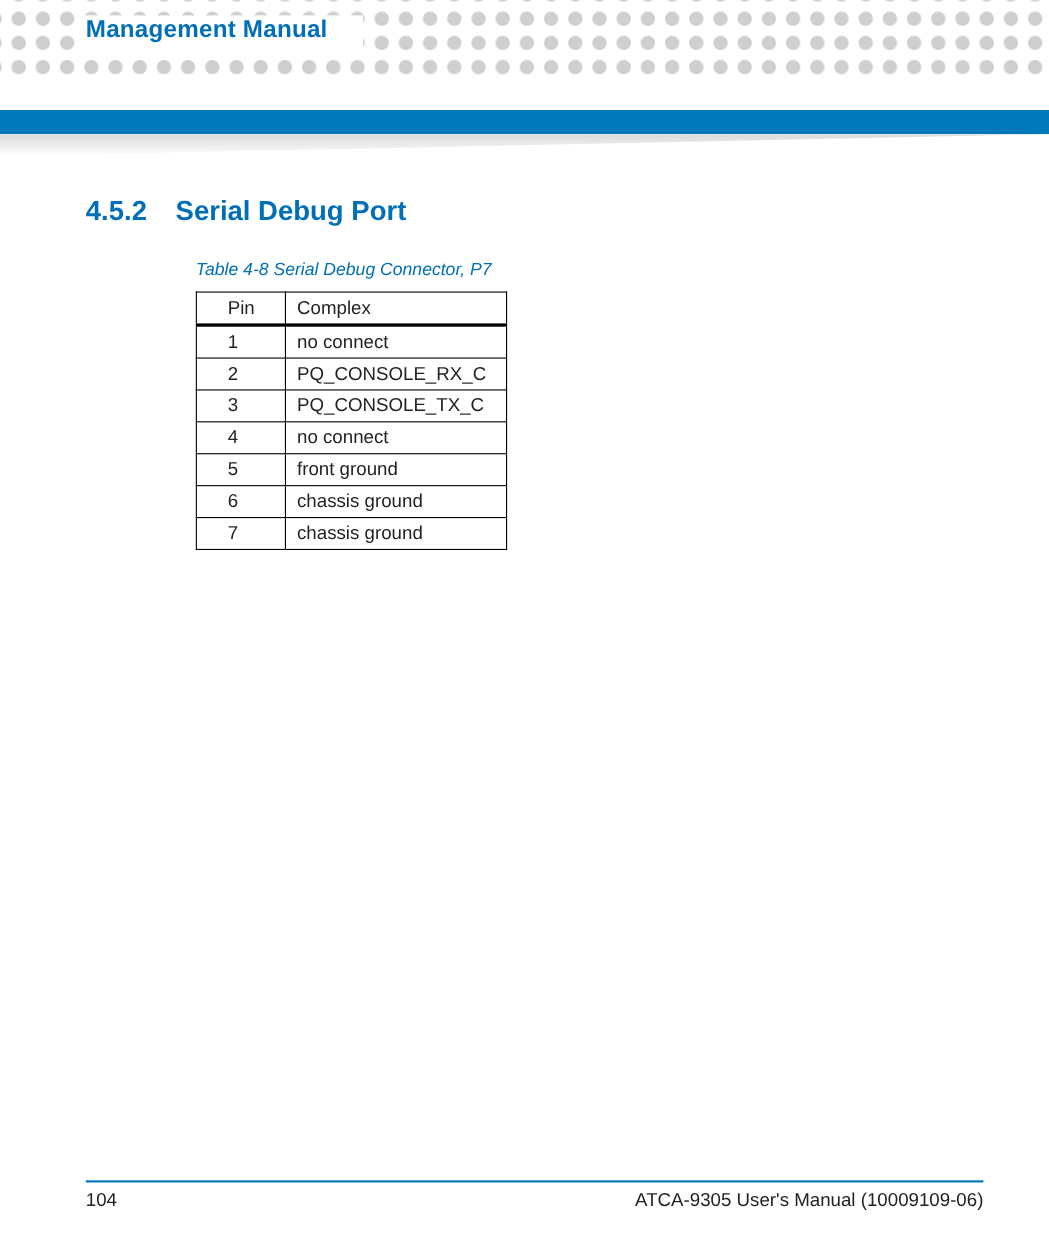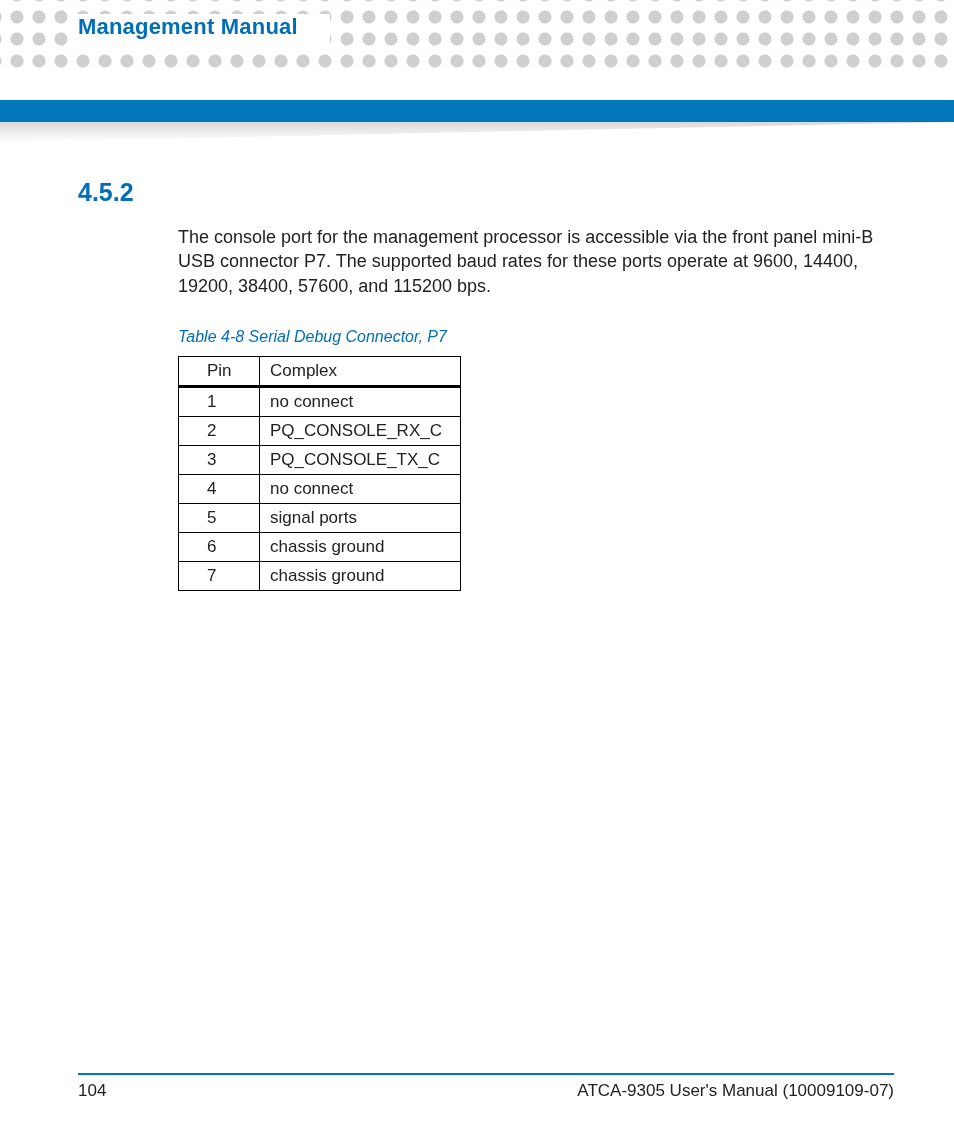--- a/index.html
+++ b/index.html
@@ -83,22 +83,22 @@
         <stop offset="100%" stop-color="#ffffff"></stop>
       </linearGradient>
     </defs>
     <polygon points="0,0 954,0 0,20" fill="url(#g)"></polygon>
   </svg>
 </div>
 
 <div class="content">
   <div class="sec-head">
     <span class="sec-num">4.5.2</span>
+    <span class="sec-title">Serial Debug Port</span>
   </div>
-  <div class="body-text">The console port for the management processor is accessible via the front panel mini-B USB connector P7. The supported baud rates for these ports operate at 9600, 14400, 19200, 38400, 57600, and 115200 bps.</div>
 
   <div class="table-caption">Table 4-8 Serial Debug Connector, P7</div>
   <table class="pin">
     <thead>
       <tr>
         <th>Pin</th>
         <th>Complex</th>
       </tr>
     </thead>
     <tbody>
@@ -113,33 +113,33 @@
       <tr>
         <td>3</td>
         <td>PQ_CONSOLE_TX_C</td>
       </tr>
       <tr>
         <td>4</td>
         <td>no connect</td>
       </tr>
       <tr>
         <td>5</td>
-        <td>signal ports</td>
+        <td>front ground</td>
       </tr>
       <tr>
         <td>6</td>
         <td>chassis ground</td>
       </tr>
       <tr>
         <td>7</td>
         <td>chassis ground</td>
       </tr>
     </tbody>
   </table>
 </div>
 
 <div class="footer">
   <div class="foot-rule"></div>
   <div class="foot-row">
     <span>104</span>
-    <span>ATCA-9305 User's Manual (10009109-07)</span>
+    <span>ATCA-9305 User's Manual (10009109-06)</span>
   </div>
 </div>
 
 </body></html>

